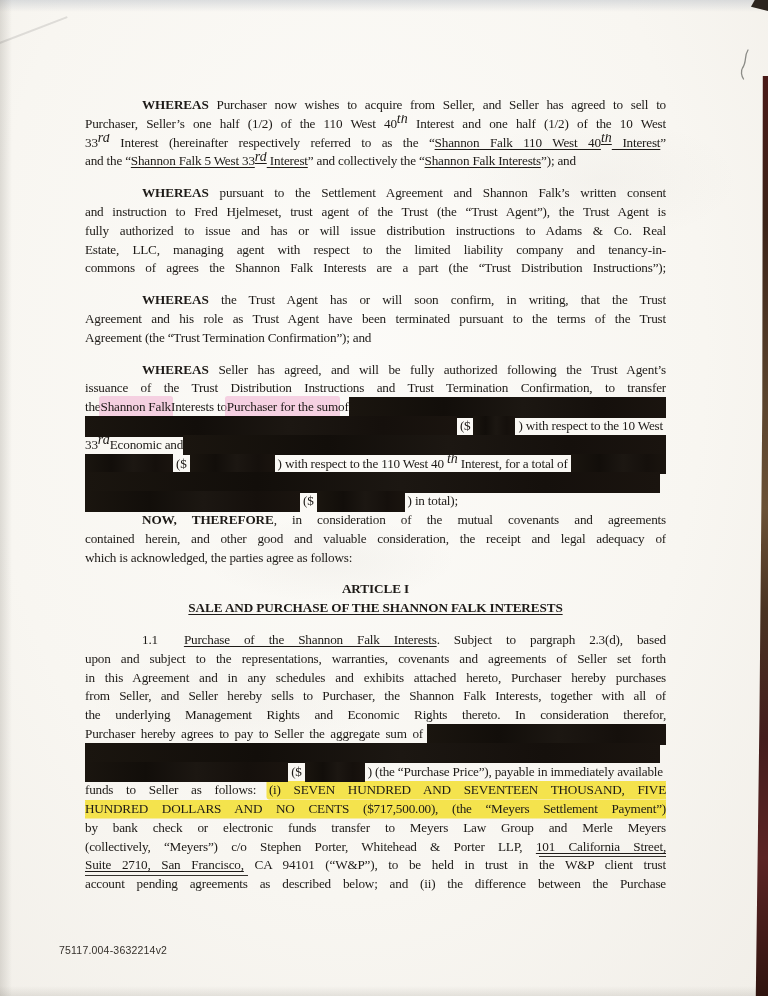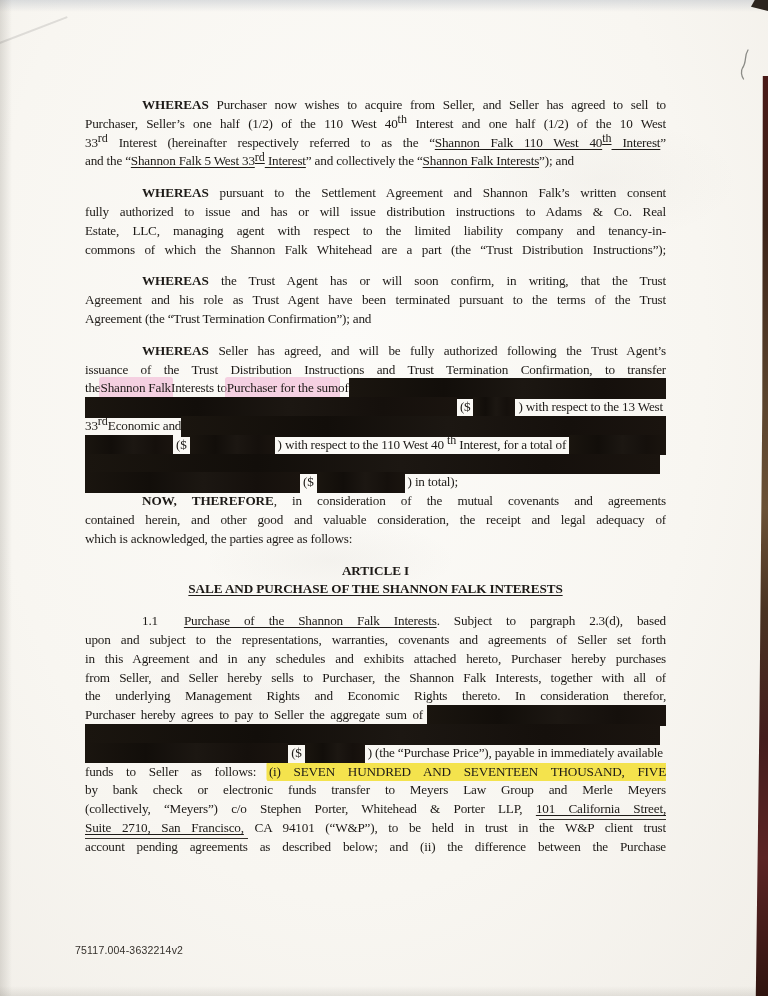--- a/index.html
+++ b/index.html
@@ -49,35 +49,35 @@
   }
   .para{margin:0;}
   .line{height:18.8px;line-height:18.8px;overflow:hidden;position:relative;}
   .line.j{text-align:justify;text-align-last:justify;}
   .line.l{text-align:left;}
   .line.c{text-align:center;text-align-last:center;}
   .line.f{display:flex;align-items:center;overflow:visible;}
   .line.ind{padding-left:57px;}
   .seg.b{font-weight:bold;letter-spacing:-0.1px;}
   .seg.u{text-decoration:underline;text-underline-offset:2px;text-decoration-thickness:1px;}
-  .seg.sup{font-size:12px;position:relative;top:-4.5px;letter-spacing:0;}
+  .seg.sup{font-size:14px;position:relative;top:-4.5px;letter-spacing:0;font-style:italic;}
   .seg.ov{border-top:1.4px solid #35322d;}
   .seg.ws{word-spacing:2.5px;}
   .seg.box{padding:0 3px;flex:0 0 auto;white-space:nowrap;}
   .f .seg{white-space:nowrap;flex:0 0 auto;}
   .seg.hl-y{background:var(--hl-y);box-shadow:0 0 0 2.5px var(--hl-y);border-radius:1px;}
   .seg.hl-p{background:var(--hl-p);box-shadow:0 0 0 2px var(--hl-p);border-radius:1px;}
   .bar{
     display:inline-block;height:20.6px;min-width:12px;flex:1 1 auto;
     background:linear-gradient(90deg,#1a150f 0%,#120e0a 30%,#1c1712 55%,#15100c 80%,#1a140f 100%);
     position:relative;z-index:1;
   }
   .sp{display:inline-block;height:1px;flex:0 0 auto;}
   .footer{
-    position:absolute;left:75px;top:944px;
+    position:absolute;left:59px;top:944px;
     font-family:"Liberation Sans","DejaVu Sans",sans-serif;
     font-size:10.5px;letter-spacing:0.2px;color:#34302b;
   }
 </style>
 </head>
 <body>
 
 <div class="page">
   <div class="edge-top"></div>
   <div class="edge-left"></div>
@@ -92,23 +92,24 @@
 
   <div class="content">
       <div class="para" style="margin-bottom: 13px;">
         <div class="line j ind"><span class="seg b">WHEREAS</span><span class="seg"> Purchaser now wishes to acquire from Seller, and Seller has agreed to sell to</span></div>
         <div class="line j"><span class="seg">Purchaser, Seller’s one half (1/2) of the 110 West 40</span><span class="seg sup">th</span><span class="seg"> Interest and one half (1/2) of the 10 West</span></div>
         <div class="line j"><span class="seg">33</span><span class="seg sup">rd</span><span class="seg"> Interest (hereinafter respectively referred to as the “</span><span class="seg u">Shannon Falk 110 West 40</span><span class="seg u sup">th</span><span class="seg u"> Interest</span><span class="seg">”</span></div>
         <div class="line l"><span class="seg">and the “</span><span class="seg u">Shannon Falk 5 West 33</span><span class="seg u sup">rd</span><span class="seg u"> Interest</span><span class="seg">” and collectively the “</span><span class="seg u">Shannon Falk Interests</span><span class="seg">”); and</span></div>
       </div>
       <div class="para" style="margin-bottom: 13px;">
         <div class="line j ind"><span class="seg b">WHEREAS</span><span class="seg"> pursuant to the Settlement Agreement and Shannon Falk’s written consent</span></div>
+        <div class="line j"><span class="seg">and instruction to Fred Hjelmeset, trust agent of the Trust (the “Trust Agent”), the Trust Agent is</span></div>
         <div class="line j"><span class="seg">fully authorized to issue and has or will issue distribution instructions to Adams &amp; Co. Real</span></div>
         <div class="line j"><span class="seg">Estate, LLC, managing agent with respect to the limited liability company and tenancy-in-</span></div>
-        <div class="line j"><span class="seg">commons of which the Shannon Falk Whitehead are a part (the “Trust Distribution Instructions”);</span></div>
+        <div class="line j"><span class="seg">commons of agrees the Shannon Falk Interests are a part (the “Trust Distribution Instructions”);</span></div>
       </div>
       <div class="para" style="margin-bottom: 13px;">
         <div class="line j ind"><span class="seg b">WHEREAS</span><span class="seg"> the Trust Agent has or will soon confirm, in writing, that the Trust</span></div>
         <div class="line j"><span class="seg">Agreement and his role as Trust Agent have been terminated pursuant to the terms of the Trust</span></div>
         <div class="line l"><span class="seg">Agreement (the “Trust Termination Confirmation”); and</span></div>
       </div>
       <div class="para" style="">
         <div class="line j ind"><span class="seg b">WHEREAS</span><span class="seg"> Seller has agreed, and will be fully authorized following the Trust Agent’s</span></div>
         <div class="line j"><span class="seg">issuance of the Trust Distribution Instructions and Trust Termination Confirmation, to transfer</span></div>
         <div class="line f">
@@ -116,21 +117,21 @@
           <span class="seg hl-p">Shannon Falk</span>
           <span class="seg"> Interests to </span>
           <span class="seg hl-p">Purchaser for the sum</span>
           <span class="seg"> of </span>
           <span class="bar" style="flex-grow: 1;"></span>
         </div>
         <div class="line f">
           <span class="bar" style="flex-grow: 1;"></span>
           <span class="seg box">($</span>
           <span class="bar" style="width: 42px; flex: 0 0 auto;"></span>
-          <span class="seg box">) with respect to the 13 West</span>
+          <span class="seg box">) with respect to the 10 West</span>
         </div>
         <div class="line f">
           <span class="seg">33</span>
           <span class="seg sup">rd</span>
           <span class="seg"> Economic and </span>
           <span class="bar" style="flex-grow: 1;"></span>
         </div>
         <div class="line f">
           <span class="bar" style="width: 88px; flex: 0 0 auto;"></span>
           <span class="seg box">($</span>
@@ -178,20 +179,21 @@
           <span class="bar" style="flex-grow: 1;"></span>
           <span class="sp" style="width: 6px;"></span>
         </div>
         <div class="line f">
           <span class="bar" style="flex-grow: 1;"></span>
           <span class="seg box">($</span>
           <span class="bar" style="width: 60px; flex: 0 0 auto;"></span>
           <span class="seg box">) (the “Purchase Price”), payable in immediately available</span>
         </div>
         <div class="line j"><span class="seg">funds to Seller as follows: </span><span class="seg hl-y">(i) SEVEN HUNDRED AND SEVENTEEN THOUSAND, FIVE</span></div>
+        <div class="line j"><span class="seg hl-y">HUNDRED DOLLARS AND NO CENTS ($717,500.00), (the “Meyers Settlement Payment”)</span></div>
         <div class="line j"><span class="seg ws">by bank check or electronic funds transfer to Meyers Law Group and Merle Meyers</span></div>
         <div class="line j"><span class="seg">(collectively, “Meyers”) c/o Stephen Porter, Whitehead &amp; Porter LLP, </span><span class="seg u">101 California Street,</span></div>
         <div class="line j"><span class="seg u">Suite 2710, San Francisco,</span><span class="seg"> CA 94101 (“W&amp;P”), to be held in trust in </span><span class="seg ov">the W&amp;P client trust</span></div>
         <div class="line j"><span class="seg ov">account pending agreements</span><span class="seg"> as described below; and (ii) the difference between the Purchase</span></div>
       </div>
     </div>
 
   <div class="footer">75117.004-3632214v2</div>
 </div>
 

